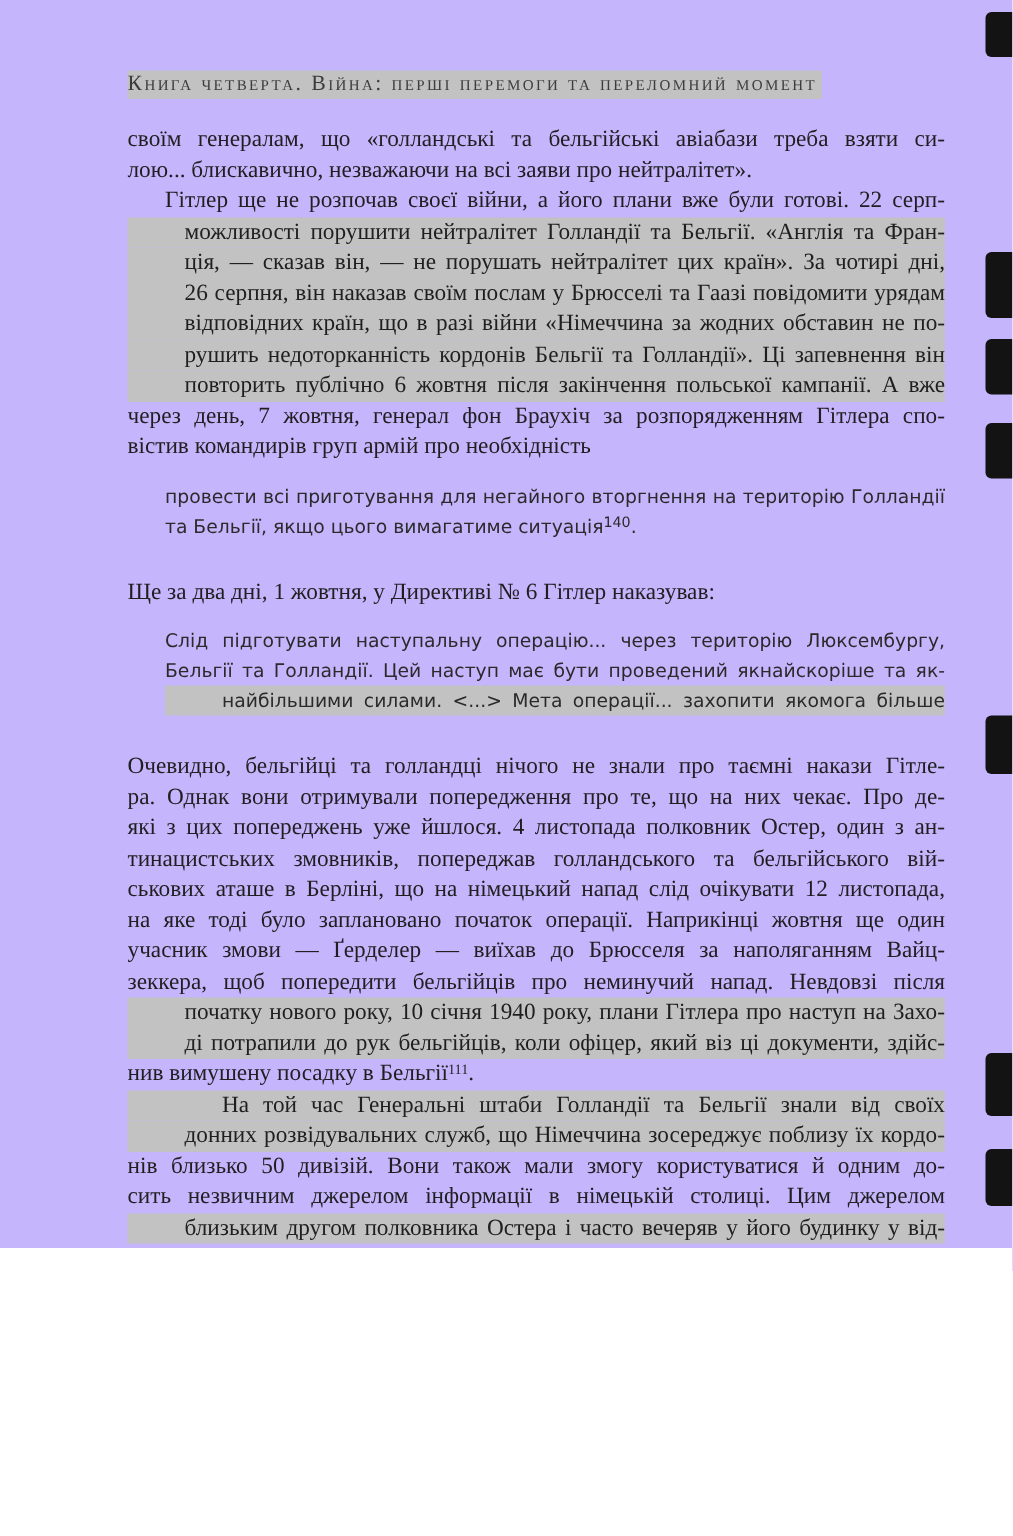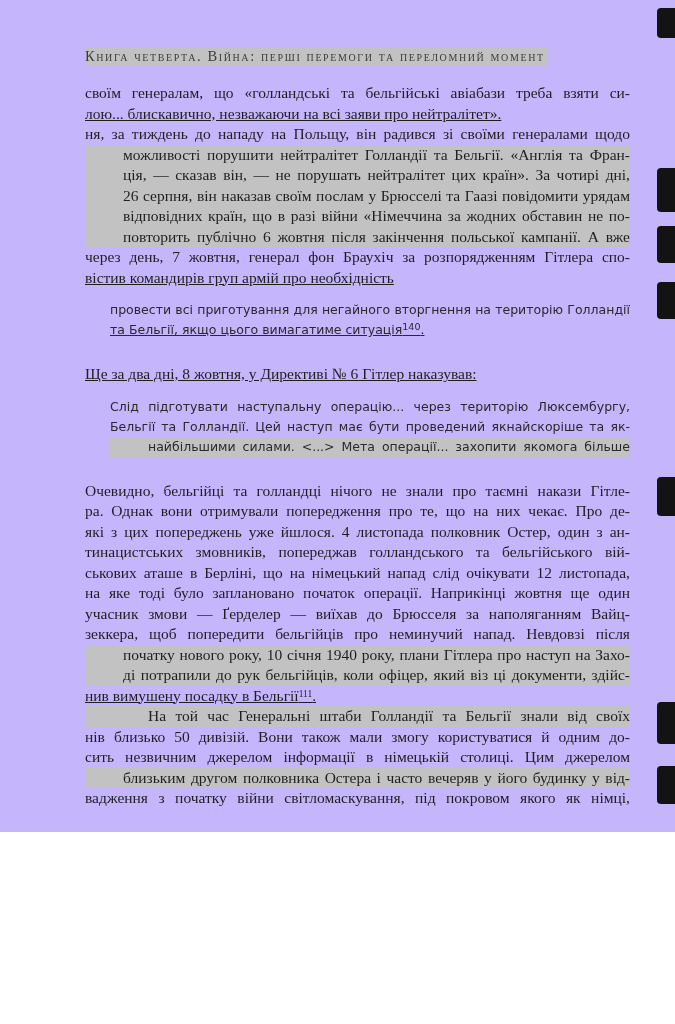--- a/index.html
+++ b/index.html
@@ -37,21 +37,21 @@
     overflow: hidden;
     white-space: normal;
   }
   .quote .line {
     font-family: "DejaVu Sans", sans-serif;
     font-size: 12.5px;
     line-height: 20px;
     height: 20px;
     color: #2a2a2a;
   }
-  .line.nojust { text-align: left; text-align-last: left; text-decoration: underline; }
+  .line.nojust { text-align: left; text-align-last: left; }
   .line.indent { text-indent: 25px; }
   .line.hl { background: #c2c2c2; padding-left: 38px; }
   sup { font-size: 9.5px; line-height: 0; vertical-align: 4px; letter-spacing: 0; }
   .pagenum {
     position: absolute;
     left: 86px;
     top: 942px;
     font-family: Liberation Mono, monospace;
     font-size: 20px;
     color: #333333;
@@ -72,35 +72,36 @@
   <div class="header">
     <span class="hl-band">Книга четверта. Війна: перші перемоги та переломний момент</span>
   </div>
 
   <div class="content" id="content">
       <div class="block body">
         <div class="line"><span>своїм генералам, що «голландські та бельгійські авіабази треба взяти си-</span></div>
         <div class="line nojust"><span>лою... блискавично, незважаючи на всі заяви про нейтралітет».</span></div>
       </div>
       <div class="block body">
-        <div class="line"><span>ня, за тиждень до нападу на Польщу, він радився зі своїми генералами щодо</span></div>
+        <div class="line indent"><span>Гітлер ще не розпочав своєї війни, а його плани вже були готові. 22 серп-</span></div>
         <div class="line hl"><span>можливості порушити нейтралітет Голландії та Бельгії. «Англія та Фран-</span></div>
         <div class="line hl"><span>ція, — сказав він, — не порушать нейтралітет цих країн». За чотирі дні,</span></div>
         <div class="line hl"><span>26 серпня, він наказав своїм послам у Брюсселі та Гаазі повідомити урядам</span></div>
         <div class="line hl"><span>відповідних країн, що в разі війни «Німеччина за жодних обставин не по-</span></div>
+        <div class="line hl"><span>рушить недоторканність кордонів Бельгії та Голландії». Ці запевнення він</span></div>
         <div class="line hl"><span>повторить публічно 6 жовтня після закінчення польської кампанії. А вже</span></div>
         <div class="line"><span>через день, 7 жовтня, генерал фон Браухіч за розпорядженням Гітлера спо-</span></div>
         <div class="line nojust"><span>вістив командирів груп армій про необхідність</span></div>
       </div>
       <div class="block quote">
         <div class="line"><span>провести всі приготування для негайного вторгнення на територію Голландії</span></div>
         <div class="line nojust"><span>та Бельгії, якщо цього вимагатиме ситуація</span><sup>140</sup><span>.</span></div>
       </div>
       <div class="block body lead">
-        <div class="line nojust"><span>Ще за два дні, 8 жовтня, у Директиві № 6 Гітлер наказував:</span></div>
+        <div class="line nojust"><span>Ще за два дні, 1 жовтня, у Директиві № 6 Гітлер наказував:</span></div>
       </div>
       <div class="block quote">
         <div class="line"><span>Слід підготувати наступальну операцію... через територію Люксембургу,</span></div>
         <div class="line"><span>Бельгії та Голландії. Цей наступ має бути проведений якнайскоріше та як-</span></div>
         <div class="line hl"><span>найбільшими силами. &lt;...&gt; Мета операції... захопити якомога більше гол-</span></div>
       </div>
       <div class="block body">
         <div class="line"><span>Очевидно, бельгійці та голландці нічого не знали про таємні накази Гітле-</span></div>
         <div class="line"><span>ра. Однак вони отримували попередження про те, що на них чекає. Про де-</span></div>
         <div class="line"><span>які з цих попереджень уже йшлося. 4 листопада полковник Остер, один з ан-</span></div>
@@ -108,20 +109,21 @@
         <div class="line"><span>ськових аташе в Берліні, що на німецький напад слід очікувати 12 листопада,</span></div>
         <div class="line"><span>на яке тоді було заплановано початок операції. Наприкінці жовтня ще один</span></div>
         <div class="line"><span>учасник змови — Ґерделер — виїхав до Брюсселя за наполяганням Вайц-</span></div>
         <div class="line"><span>зеккера, щоб попередити бельгійців про неминучий напад. Невдовзі після</span></div>
         <div class="line hl"><span>початку нового року, 10 січня 1940 року, плани Гітлера про наступ на Захо-</span></div>
         <div class="line hl"><span>ді потрапили до рук бельгійців, коли офіцер, який віз ці документи, здійс-</span></div>
         <div class="line nojust"><span>нив вимушену посадку в Бельгії</span><sup>111</sup><span>.</span></div>
       </div>
       <div class="block body">
         <div class="line hl indent"><span>На той час Генеральні штаби Голландії та Бельгії знали від своїх прикор-</span></div>
+        <div class="line hl"><span>донних розвідувальних служб, що Німеччина зосереджує поблизу їх кордо-</span></div>
         <div class="line"><span>нів близько 50 дивізій. Вони також мали змогу користуватися й одним до-</span></div>
         <div class="line"><span>сить незвичним джерелом інформації в німецькій столиці. Цим джерелом</span></div>
         <div class="line hl"><span>близьким другом полковника Остера і часто вечеряв у його будинку у від-</span></div>
         <div class="line"><span>вадження з початку війни світломаскування, під покровом якого як німці,</span></div>
       </div>
     </div>
 
   <div class="pagenum">106</div>
 
   <div id="markers">

